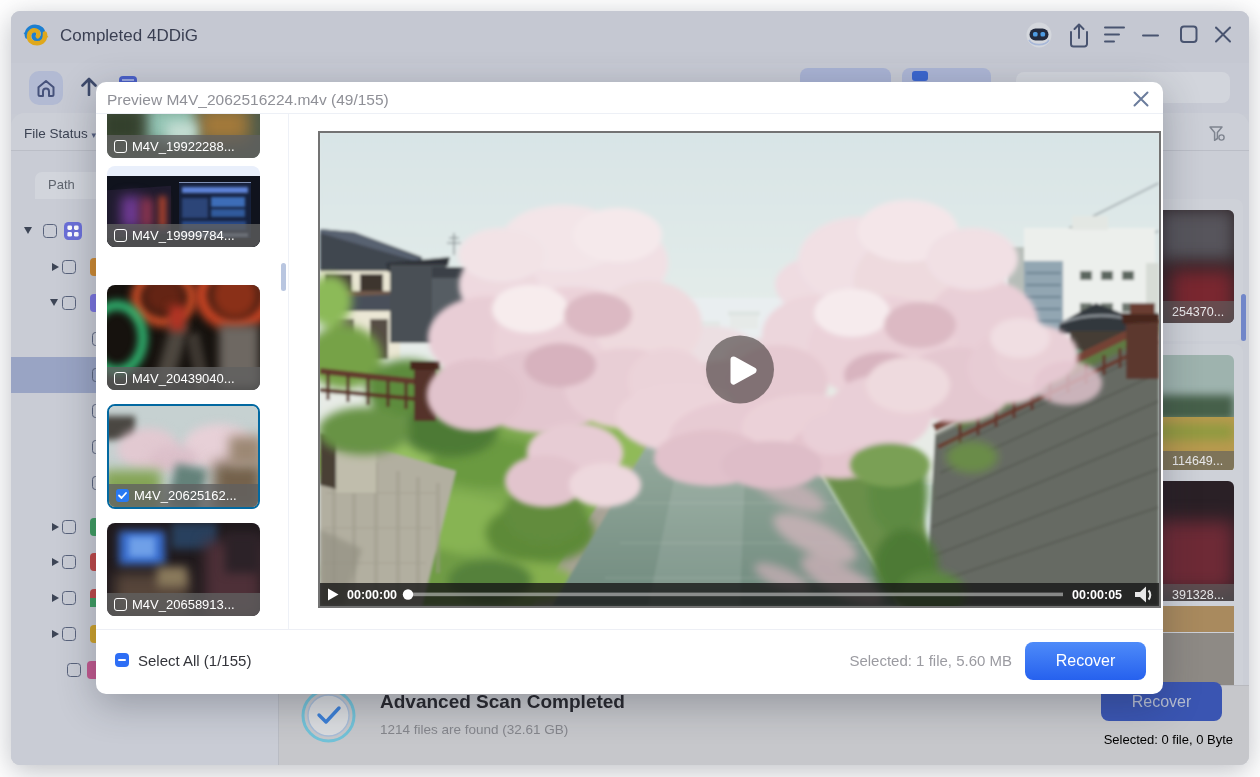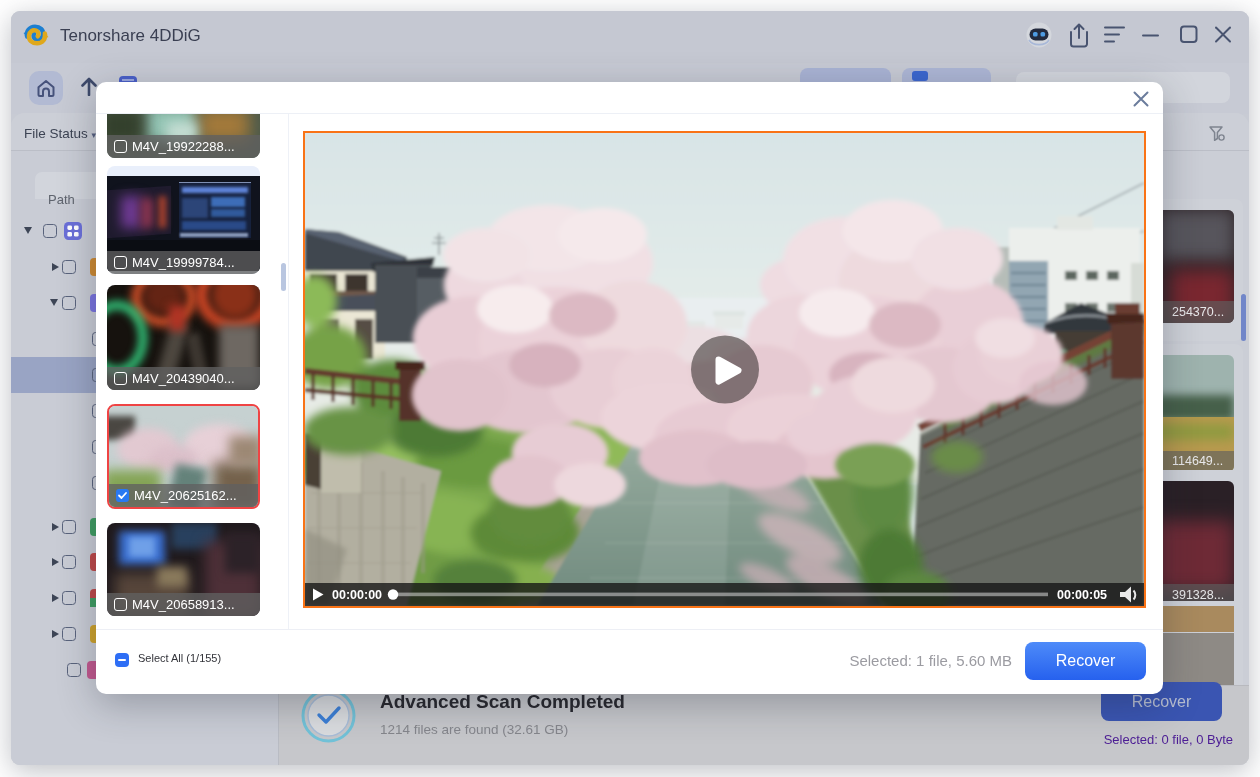--- a/index.html
+++ b/index.html
@@ -34,22 +34,22 @@
   #mheadsep { position:absolute; left:0; top:31px; width:100%; height:1px; background:#edf0f6; }
   #msidesep { position:absolute; left:192px; top:32px; width:1px; height:515px; background:#eef1f7; }
   #mfootsep { position:absolute; left:0; top:547px; width:100%; height:1px; background:#edeff5; }
   .scard { position:absolute; left:11px; width:153px; border-radius:8px; overflow:hidden;
     background:#e9effb; }
   .sband { position:absolute; left:0; bottom:0; width:100%; height:23px;
     background:rgba(96,96,96,0.78); display:flex; align-items:center; }
   .sband .wcb { width:13px; height:13px; border:1.5px solid #ffffff; border-radius:3px;
     margin-left:7px; flex:none; }
   .sband span { color:#ffffff; font-size:13px; margin-left:5px; letter-spacing:0; white-space:nowrap; }
-  #videowrap { position:absolute; left:207px; top:49px; width:843px; height:477px;
-    background:#dde8e8; border:2px solid #f97316; }
+  #videowrap { position:absolute; left:222px; top:49px; width:843px; height:477px;
+    background:#dde8e8; border:2px solid #737373; }
   #recoverbtn { position:absolute; left:929px; top:560px; width:121px; height:38px;
     border-radius:8px; background:linear-gradient(#4e8bf9,#2661ee); color:#ffffff;
     font-size:16px; text-align:center; line-height:38px; }
 </style>
 </head>
 <body>
 <div id="win">
   <div id="titlebar"></div>
   <div id="toolbar"></div>
   <div id="contentpanel"></div>
@@ -58,21 +58,21 @@
   <div id="treesep"></div>
   <div id="bottombar"></div>
   <div id="winstuff">
 
     <svg class="abs" style="left:12px;top:13px" width="26" height="22" viewBox="0 0 50 42">
       <path d="M8 24 C5 14 13 5 23 5 C33 5 39.5 11 38.5 20 C37.6 27.5 31 32 25 29.5 C20.5 27.6 18.8 22.5 21.5 18.5" fill="none" stroke="#1d7fd0" stroke-width="8.5" stroke-linecap="round"></path>
       <path d="M1 17 L13 13 L11 27 Z" fill="#1d7fd0"></path>
       <path d="M42 18 C45 28 37 37 27 37 C17 37 10.5 31 11.5 22 C12.4 14.5 19 10 25 12.5 C29.5 14.4 31.2 19.5 28.5 23.5" fill="none" stroke="#dfa81c" stroke-width="8.5" stroke-linecap="round"></path>
       <path d="M49 25 L37 29 L39 15 Z" fill="#dfa81c"></path>
     </svg>
-    <div class="abs" style="left:49px;top:15px;font-size:17px;color:#3a3f52;">Tenorshare 4DDiG</div>
+    <div class="abs" style="left:49px;top:15px;font-size:17px;color:#3a3f52;">Completed 4DDiG</div>
 
     <svg class="abs" style="left:1014px;top:10px" width="218" height="30" viewBox="0 0 218 30">
       <circle cx="14" cy="14" r="12.5" fill="#d4d7dd"></circle>
       <path d="M4 19 a11 8 0 0 0 20 0" fill="none" stroke="#a8b8d8" stroke-width="1.6"></path>
       <rect x="4.5" y="7.5" width="19" height="12" rx="6" fill="#232a3e"></rect>
       <rect x="8" y="11" width="4.6" height="4.6" rx="1.6" fill="#4e9be2"></rect>
       <rect x="15.5" y="11" width="4.6" height="4.6" rx="1.6" fill="#4e9be2"></rect>
       <g stroke="#495470" stroke-width="2" fill="none" stroke-linecap="round" stroke-linejoin="round">
         <path d="M46 11 v12 a2.5 2.5 0 0 0 2.5 2.5 h11 a2.5 2.5 0 0 0 2.5-2.5 v-12"></path>
         <path d="M54 17 v-13"></path>
@@ -101,21 +101,21 @@
     <div class="abs" style="left:901px;top:60px;width:16px;height:10px;border-radius:3px;background:#3b66cf;"></div>
     <div class="abs" style="left:1005px;top:61px;width:214px;height:31px;border-radius:8px;background:#d2d5dc;"></div>
 
     <div class="abs" style="left:13px;top:115px;font-size:13.5px;color:#3c4353;">File Status <span style="font-size:9px;color:#566080;">▾</span></div>
     <svg class="abs" style="left:1197px;top:114px" width="18" height="17" viewBox="0 0 18 17">
       <path d="M2 2 h12 l-4.6 5.5 v6 l-2.8 1.8 v-7.8 Z" fill="none" stroke="#7e848f" stroke-width="1.5" stroke-linejoin="round"></path>
       <circle cx="13.5" cy="12.5" r="2.6" fill="none" stroke="#7e848f" stroke-width="1.4"></circle>
     </svg>
 
     <div class="abs" style="left:24px;top:161px;width:68px;height:27px;border-radius:7px 7px 0 0;background:#d2d5dc;"></div>
-    <div class="abs" style="left:37px;top:181px;font-size:13px;color:#5f646e;">Path</div>
+    <div class="abs" style="left:37px;top:166px;font-size:13px;color:#5f646e;">Path</div>
 
     <div id="tree">
       <div class="abs" style="left:0px;top:346px;width:267px;height:36px;background:#99a4c4;"></div>
 
       <div class="arrow-d" style="left:13px;top:216px;"></div>
       <div class="cb" style="left:32px;top:213px;"></div>
       <svg class="abs" style="left:53px;top:211px" width="18" height="18" viewBox="0 0 18 18">
         <rect width="18" height="18" rx="4.5" fill="#6b6fd8"></rect>
         <rect x="3.4" y="3.4" width="4.6" height="4.6" rx="1.4" fill="#fff"></rect>
         <rect x="10" y="3.4" width="4.6" height="4.6" rx="1.4" fill="#fff"></rect>
@@ -184,43 +184,44 @@
     </div>
 
     <svg class="abs" style="left:290px;top:677px" width="55" height="55" viewBox="0 0 55 55">
       <circle cx="27.5" cy="27.5" r="25.5" fill="none" stroke="#72c2d8" stroke-width="3"></circle>
       <circle cx="27.5" cy="27.5" r="20.5" fill="#dadcdf" stroke="#a8bdd8" stroke-width="1.4"></circle>
       <path d="M18 27 l7 7 L38 20" fill="none" stroke="#3c7fd6" stroke-width="3.4" stroke-linecap="round" stroke-linejoin="round"></path>
     </svg>
     <div class="abs" style="left:369px;top:680px;font-size:19px;font-weight:700;color:#27272d;">Advanced Scan Completed</div>
     <div class="abs" style="left:369px;top:711px;font-size:13.5px;color:#85868c;">1214 files are found (32.61 GB)</div>
     <div class="abs" style="left:1090px;top:671px;width:121px;height:39px;border-radius:8px;background:#3a55b2;color:#b8bfd2;font-size:16px;text-align:center;line-height:39px;">Recover</div>
-    <div class="abs" style="left:1022px;top:721px;width:200px;text-align:right;font-size:13px;color:#4c1d95;">Selected: 0 file, 0 Byte</div>
+    <div class="abs" style="left:1022px;top:721px;width:200px;text-align:right;font-size:13px;color:#000000;">Selected: 0 file, 0 Byte</div>
   </div>
 </div>
 <div id="modal">
+  <div id="mtitle">Preview M4V_2062516224.m4v (49/155)</div>
   <div id="mheadsep"></div>
   <div id="msidesep"></div>
   <div id="mfootsep"></div>
   <div id="sidebar">
 
     <div class="scard" style="top:32px;height:44px;border-radius:0 0 8px 8px;">
       <div class="abs" style="left:0;top:0;width:153px;height:44px;background:#4d5a4a;">
         <div class="abs" style="left:38px;top:-8px;width:52px;height:36px;background:#93c4b4;filter:blur(7px);"></div>
         <div class="abs" style="left:92px;top:-6px;width:50px;height:34px;background:#a3793a;filter:blur(8px);"></div>
         <div class="abs" style="left:-8px;top:-6px;width:44px;height:36px;background:#33402c;filter:blur(8px);"></div>
         <div class="abs" style="left:60px;top:8px;width:30px;height:20px;background:#c5ddd3;filter:blur(6px);"></div>
       </div>
       <div class="sband">
           <div class="wcb"></div>
           <span>M4V_19922288...</span>
         </div>
     </div>
 
-    <div class="scard" style="top:84px;height:108px;">
+    <div class="scard" style="top:84px;height:81px;">
       <div class="abs" style="left:0;top:10px;width:153px;height:95px;background:#10131d;">
         <div class="abs" style="left:0px;top:12px;width:64px;height:48px;background:#1f1b2e;transform:skewY(-4deg);"></div>
         <div class="abs" style="left:14px;top:20px;width:20px;height:32px;background:#6e3a92;filter:blur(6px);"></div>
         <div class="abs" style="left:34px;top:22px;width:12px;height:30px;background:#8e3550;filter:blur(5px);"></div>
         <div class="abs" style="left:52px;top:20px;width:7px;height:32px;background:#b4452e;filter:blur(3px);"></div>
         <div class="abs" style="left:72px;top:6px;width:72px;height:56px;background:#16213c;border-top:1.5px solid #7f90b4;"></div>
         <div class="abs" style="left:75px;top:11px;width:66px;height:6px;background:#5e83d8;filter:blur(1.5px);"></div>
         <div class="abs" style="left:75px;top:22px;width:26px;height:20px;background:#2c4578;filter:blur(1.5px);"></div>
         <div class="abs" style="left:104px;top:21px;width:34px;height:10px;background:#3d6db8;filter:blur(1.5px);"></div>
         <div class="abs" style="left:104px;top:33px;width:34px;height:8px;background:#315a9c;filter:blur(1.5px);"></div>
@@ -245,21 +246,21 @@
         <div class="abs" style="left:84px;top:48px;width:14px;height:56px;background:#3c3630;filter:blur(3px);transform:rotate(-12deg);"></div>
         <div class="abs" style="left:112px;top:40px;width:40px;height:62px;background:#6e6862;filter:blur(5px);"></div>
         <div class="abs" style="left:62px;top:20px;width:16px;height:26px;background:#b03424;filter:blur(4px);"></div>
       </div>
       <div class="sband">
           <div class="wcb"></div>
           <span>M4V_20439040...</span>
         </div>
     </div>
 
-    <div class="scard" style="top:322px;height:105px;border:2px solid #ef4444;">
+    <div class="scard" style="top:322px;height:105px;border:2px solid #0369a1;">
       <div class="abs" style="left:0;top:0;width:149px;height:101px;background:#c6d1d1;">
         <div class="abs" style="left:-8px;top:10px;width:34px;height:24px;background:#4a4742;filter:blur(3px);"></div>
         <div class="abs" style="left:8px;top:22px;width:62px;height:42px;border-radius:50%;background:#e2c9d1;filter:blur(5px);"></div>
         <div class="abs" style="left:74px;top:18px;width:72px;height:46px;border-radius:50%;background:#e7d0d7;filter:blur(5px);"></div>
         <div class="abs" style="left:40px;top:40px;width:50px;height:26px;border-radius:50%;background:#dcc0ca;filter:blur(5px);"></div>
         <div class="abs" style="left:62px;top:60px;width:32px;height:45px;background:#64827a;filter:blur(4px);transform:rotate(12deg);"></div>
         <div class="abs" style="left:-6px;top:64px;width:58px;height:42px;background:#84a455;filter:blur(6px);"></div>
         <div class="abs" style="left:104px;top:56px;width:50px;height:50px;background:#75624c;filter:blur(7px);"></div>
         <div class="abs" style="left:120px;top:30px;width:34px;height:30px;background:#9c8874;filter:blur(6px);"></div>
       </div>
@@ -530,17 +531,17 @@
     <g fill="#e8e8e8">
       <path d="M815 459 h5 l6 -5.5 v16 l-6 -5.5 h-5 Z"></path>
       <path d="M828.5 457.5 a6.5 6.5 0 0 1 0 9" stroke="#e8e8e8" stroke-width="2" fill="none"></path>
     </g>
   </svg>
   </div>
   <div id="mfooter">
     <div class="abs" style="left:18.5px;top:570.5px;width:14px;height:14px;border-radius:4px;background:#2e6ef5;">
       <div class="abs" style="left:3px;top:6px;width:8px;height:2.2px;border-radius:1px;background:#ffffff;"></div>
     </div>
-    <div class="abs" style="left:42px;top:570px;font-size:11px;color:#33343a;">Select All (1/155)</div>
+    <div class="abs" style="left:42px;top:570px;font-size:15px;color:#33343a;">Select All (1/155)</div>
     <div class="abs" style="left:716px;top:570px;width:200px;text-align:right;font-size:15px;color:#9b9ba1;">Selected: 1 file, 5.60 MB</div>
     <div id="recoverbtn">Recover</div>
   </div>
 </div>
 
 </body></html>

